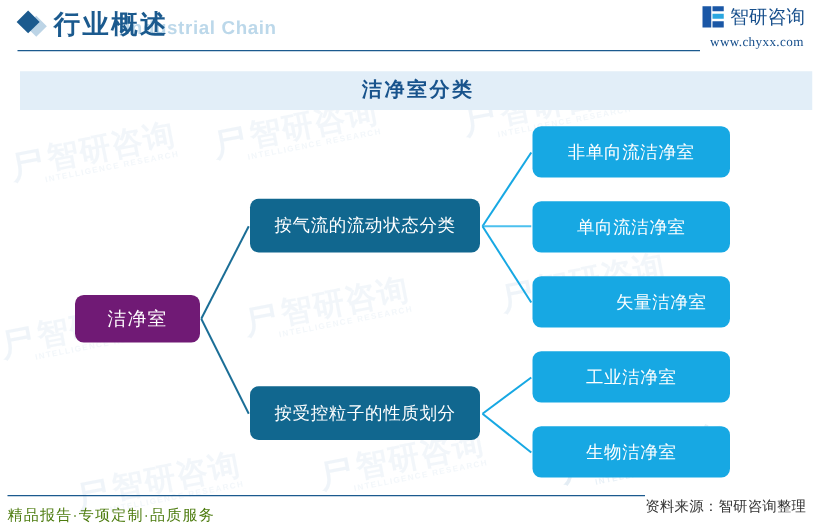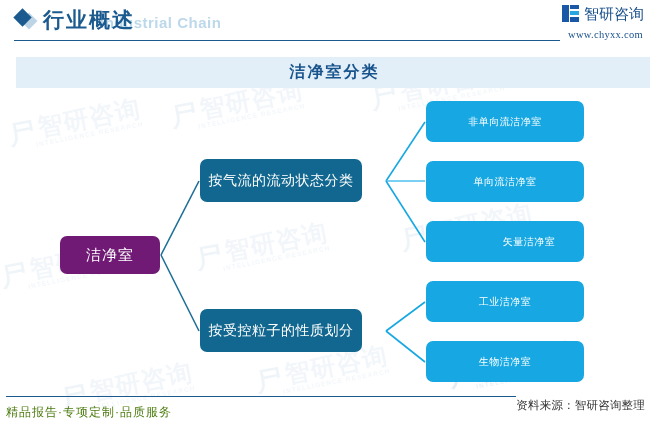--- a/index.html
+++ b/index.html
@@ -229,31 +229,31 @@
     top: 236px;
     width: 100px;
     height: 38px;
   }
   .node-mid {
     background: #11678f;
     border-radius: 7px;
     font-size: 14px;
     letter-spacing: 0.5px;
     left: 200px;
-    width: 162px;
+    width: 184px;
     height: 43px;
     font-family: Liberation Mono, monospace;
   }
   .node-mid-1 { top: 159px; }
   .node-mid-2 { top: 309px; }
 
   .node-leaf {
     background: #17a8e3;
     border-radius: 7px;
-    font-size: 10px;
+    font-size: 14px;
     letter-spacing: 0.5px;
     left: 426px;
     width: 158px;
     height: 41px;
   }
   .leaf-0 { top: 101px; }
   .leaf-1 { top: 161px; }
   .leaf-2 { top: 221px; padding-left: 48px; }
   .leaf-3 { top: 281px; }
   .leaf-4 { top: 341px; }

